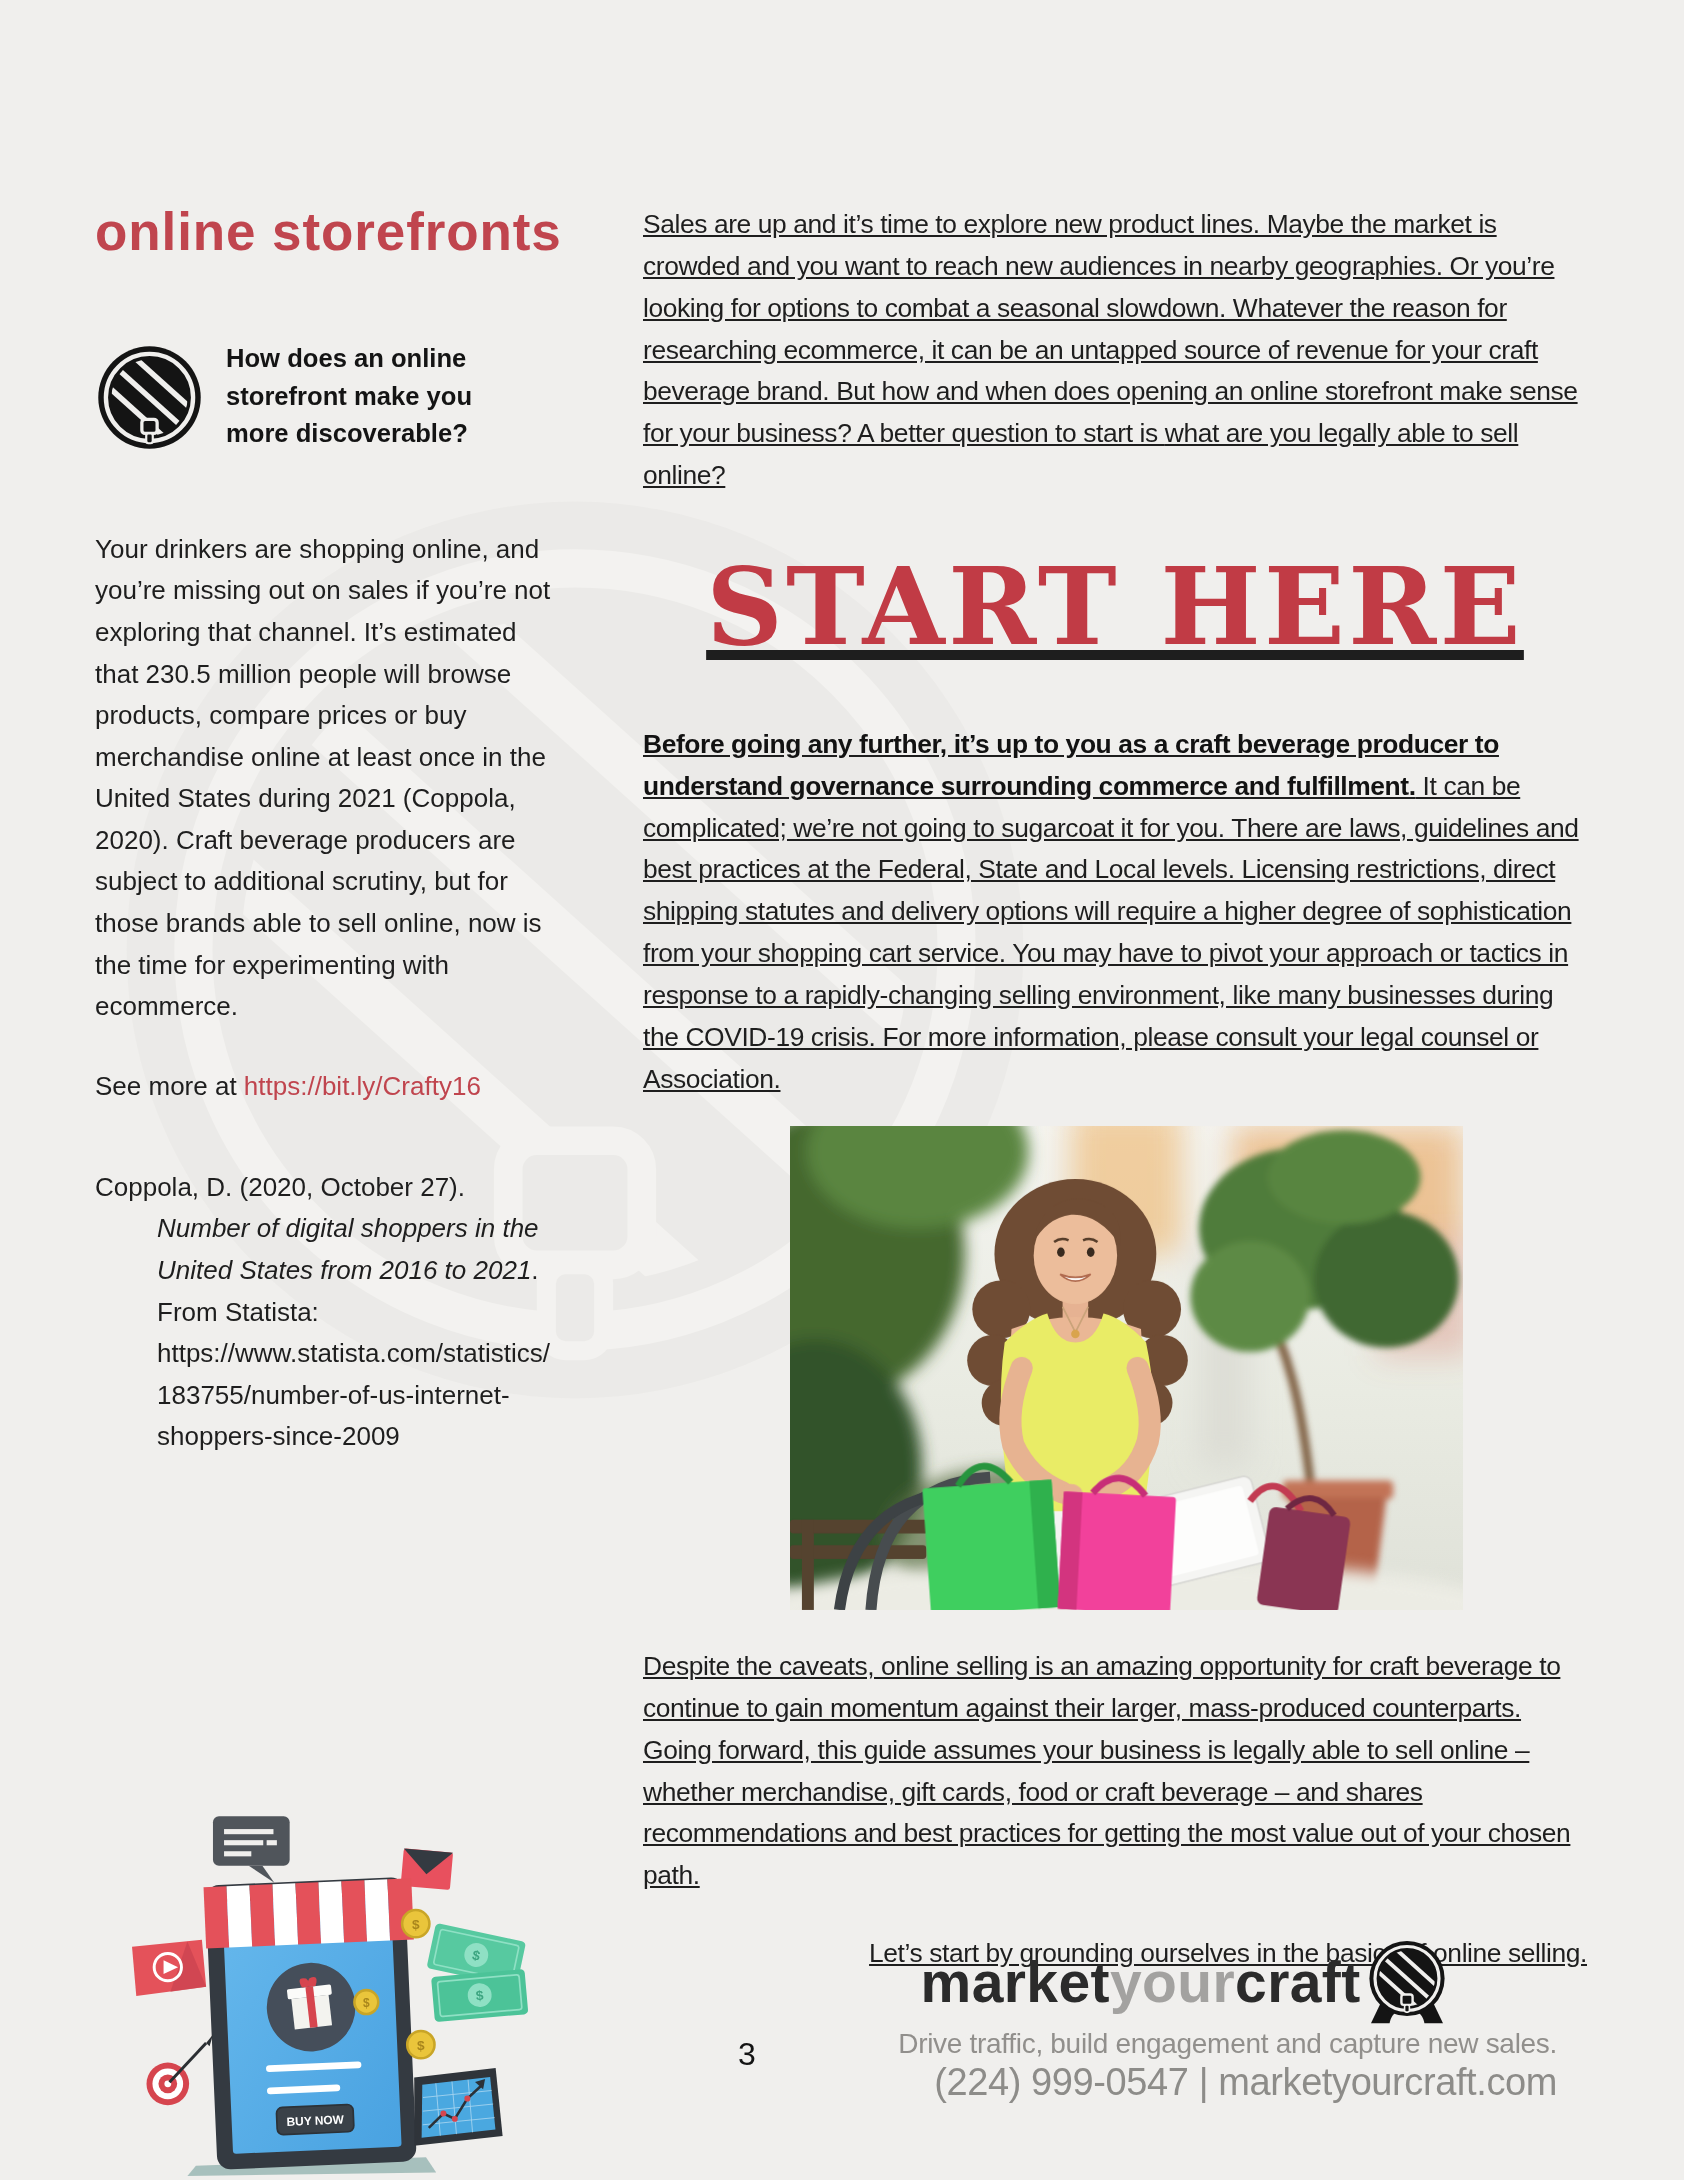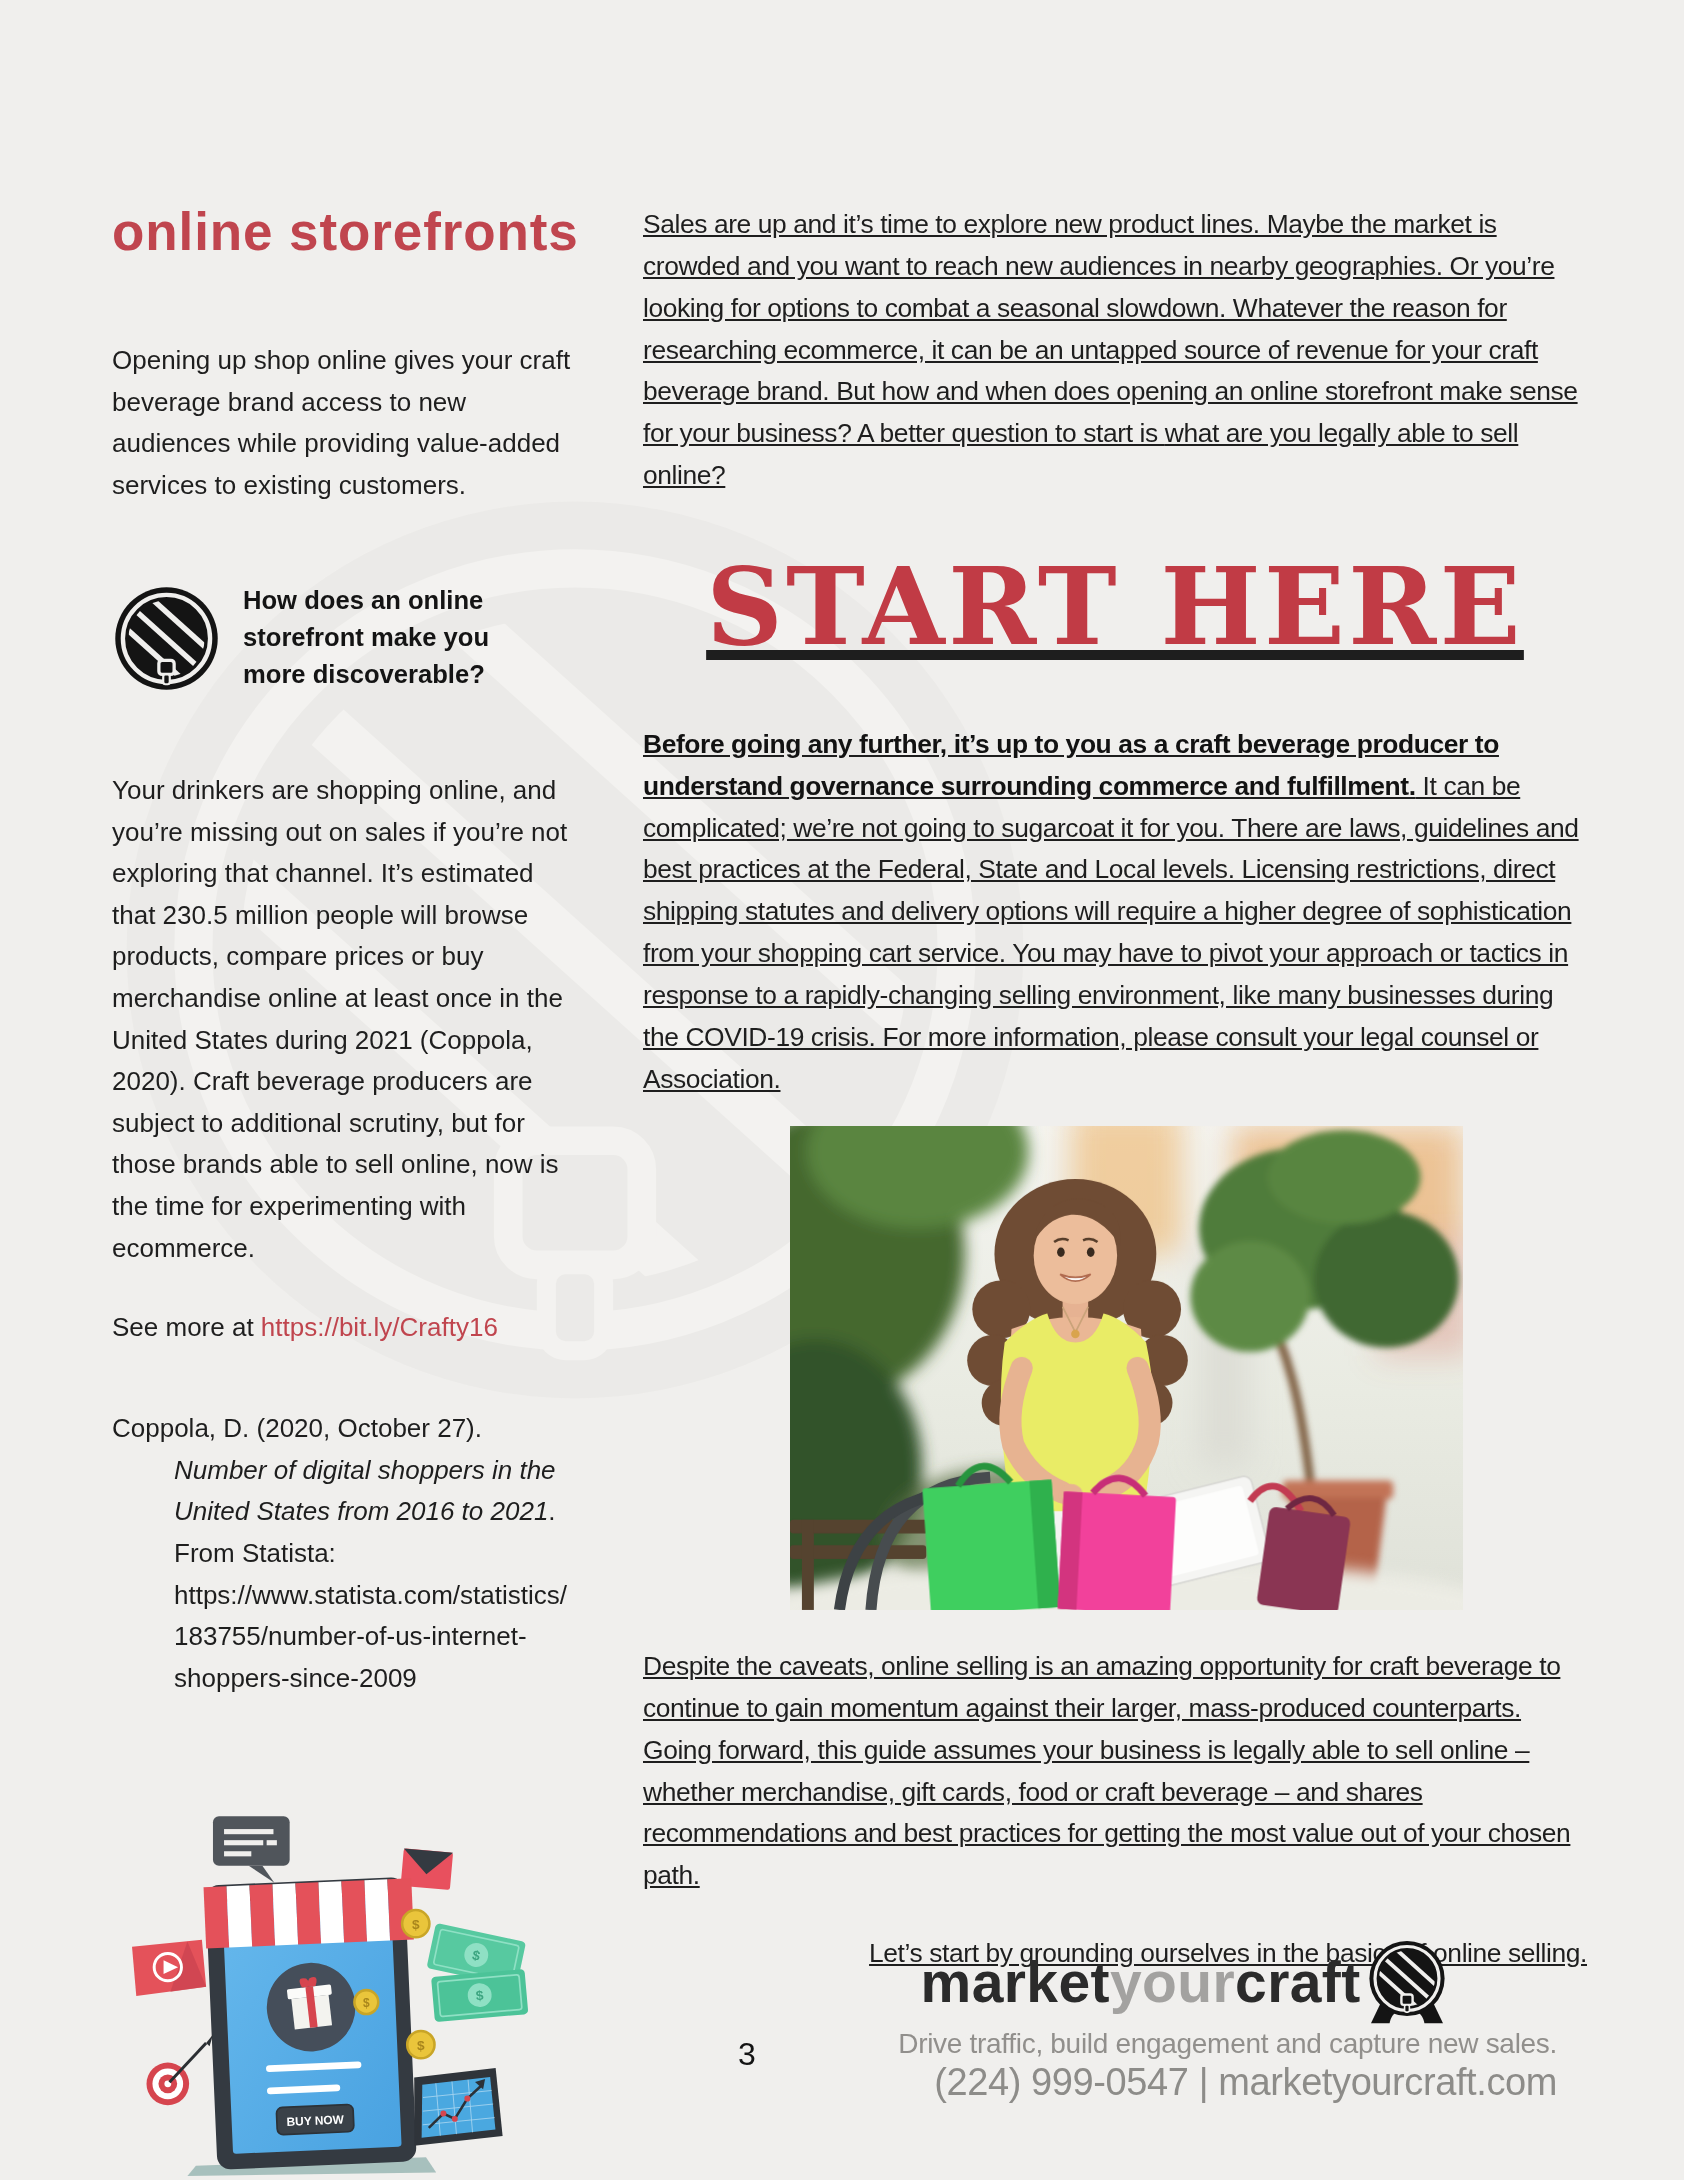--- a/index.html
+++ b/index.html
@@ -4,21 +4,21 @@
 <style>
   html,body{margin:0;padding:0;}
   .page{
     position:relative; width:1685px; height:2181px;
     background:#f0efed; overflow:hidden;
     font-family:"Liberation Sans", sans-serif; color:#1e1e1e;
   }
   
   .watermark{position:absolute; left:98px; top:473px; width:954px; height:954px; pointer-events:none;}
   
-  .left-col{position:absolute; left:112px; top:198px; width:467px;}
+  .left-col{position:absolute; left:95px; top:198px; width:467px;}
   .heading{margin:0; font-size:53px; font-weight:bold; color:#c0454e; line-height:1.27; letter-spacing:0.9px;}
   .intro{margin:75px 0 0 0; font-size:26px; line-height:1.6;}
   .callout{margin-top:70px; display:flex; gap:22px; align-items:flex-end;}
   .callout-icon{width:109px; height:109px; flex:none;}
   .callout-q{font-weight:bold; font-size:25.6px; line-height:1.45; width:290px; padding-top:5.1px; color:#141414;}
   .body2{margin:77px 0 0 0; font-size:26px; line-height:1.6;}
   .see-more{margin:43px 0 0 0; font-size:26px;}
   .see-more a{color:#c0454e; text-decoration:none; cursor:pointer;}
   .citation{margin:65px 0 0 0; font-size:26px; line-height:1.6;
     padding-left:62px; text-indent:-62px; overflow-wrap:anywhere;}
@@ -73,21 +73,20 @@
     </defs>
   </svg>
 
   <svg class="watermark" viewBox="0 0 100 100" style="color:#e8e7e4; --lt:#f6f5f3;">
     <use href="#barrel" width="100" height="100" opacity="0.55"></use>
   </svg>
 
   <div class="left-col">
     <h1 class="heading">online storefronts</h1>
 
-    <p class="intro">Opening up shop online gives your craft beverage brand access to new audiences while providing value-added services to existing customers.</p>
 
     <div class="callout">
       <svg class="callout-icon" viewBox="0 0 100 100" style="color:#141414; --lt:#f0efed;">
         <use href="#barrel" width="100" height="100"></use>
       </svg>
       <div class="callout-q">How does an online storefront make you more discoverable?</div>
     </div>
 
     <p class="body2">Your drinkers are shopping online, and you’re missing out on sales if you’re not exploring that channel. It’s estimated that 230.5 million people will browse products, compare prices or buy merchandise online at least once in the United States during 2021 (Coppola, 2020). Craft beverage producers are subject to additional scrutiny, but for those brands able to sell online, now is the time for experimenting with ecommerce.</p>
 

